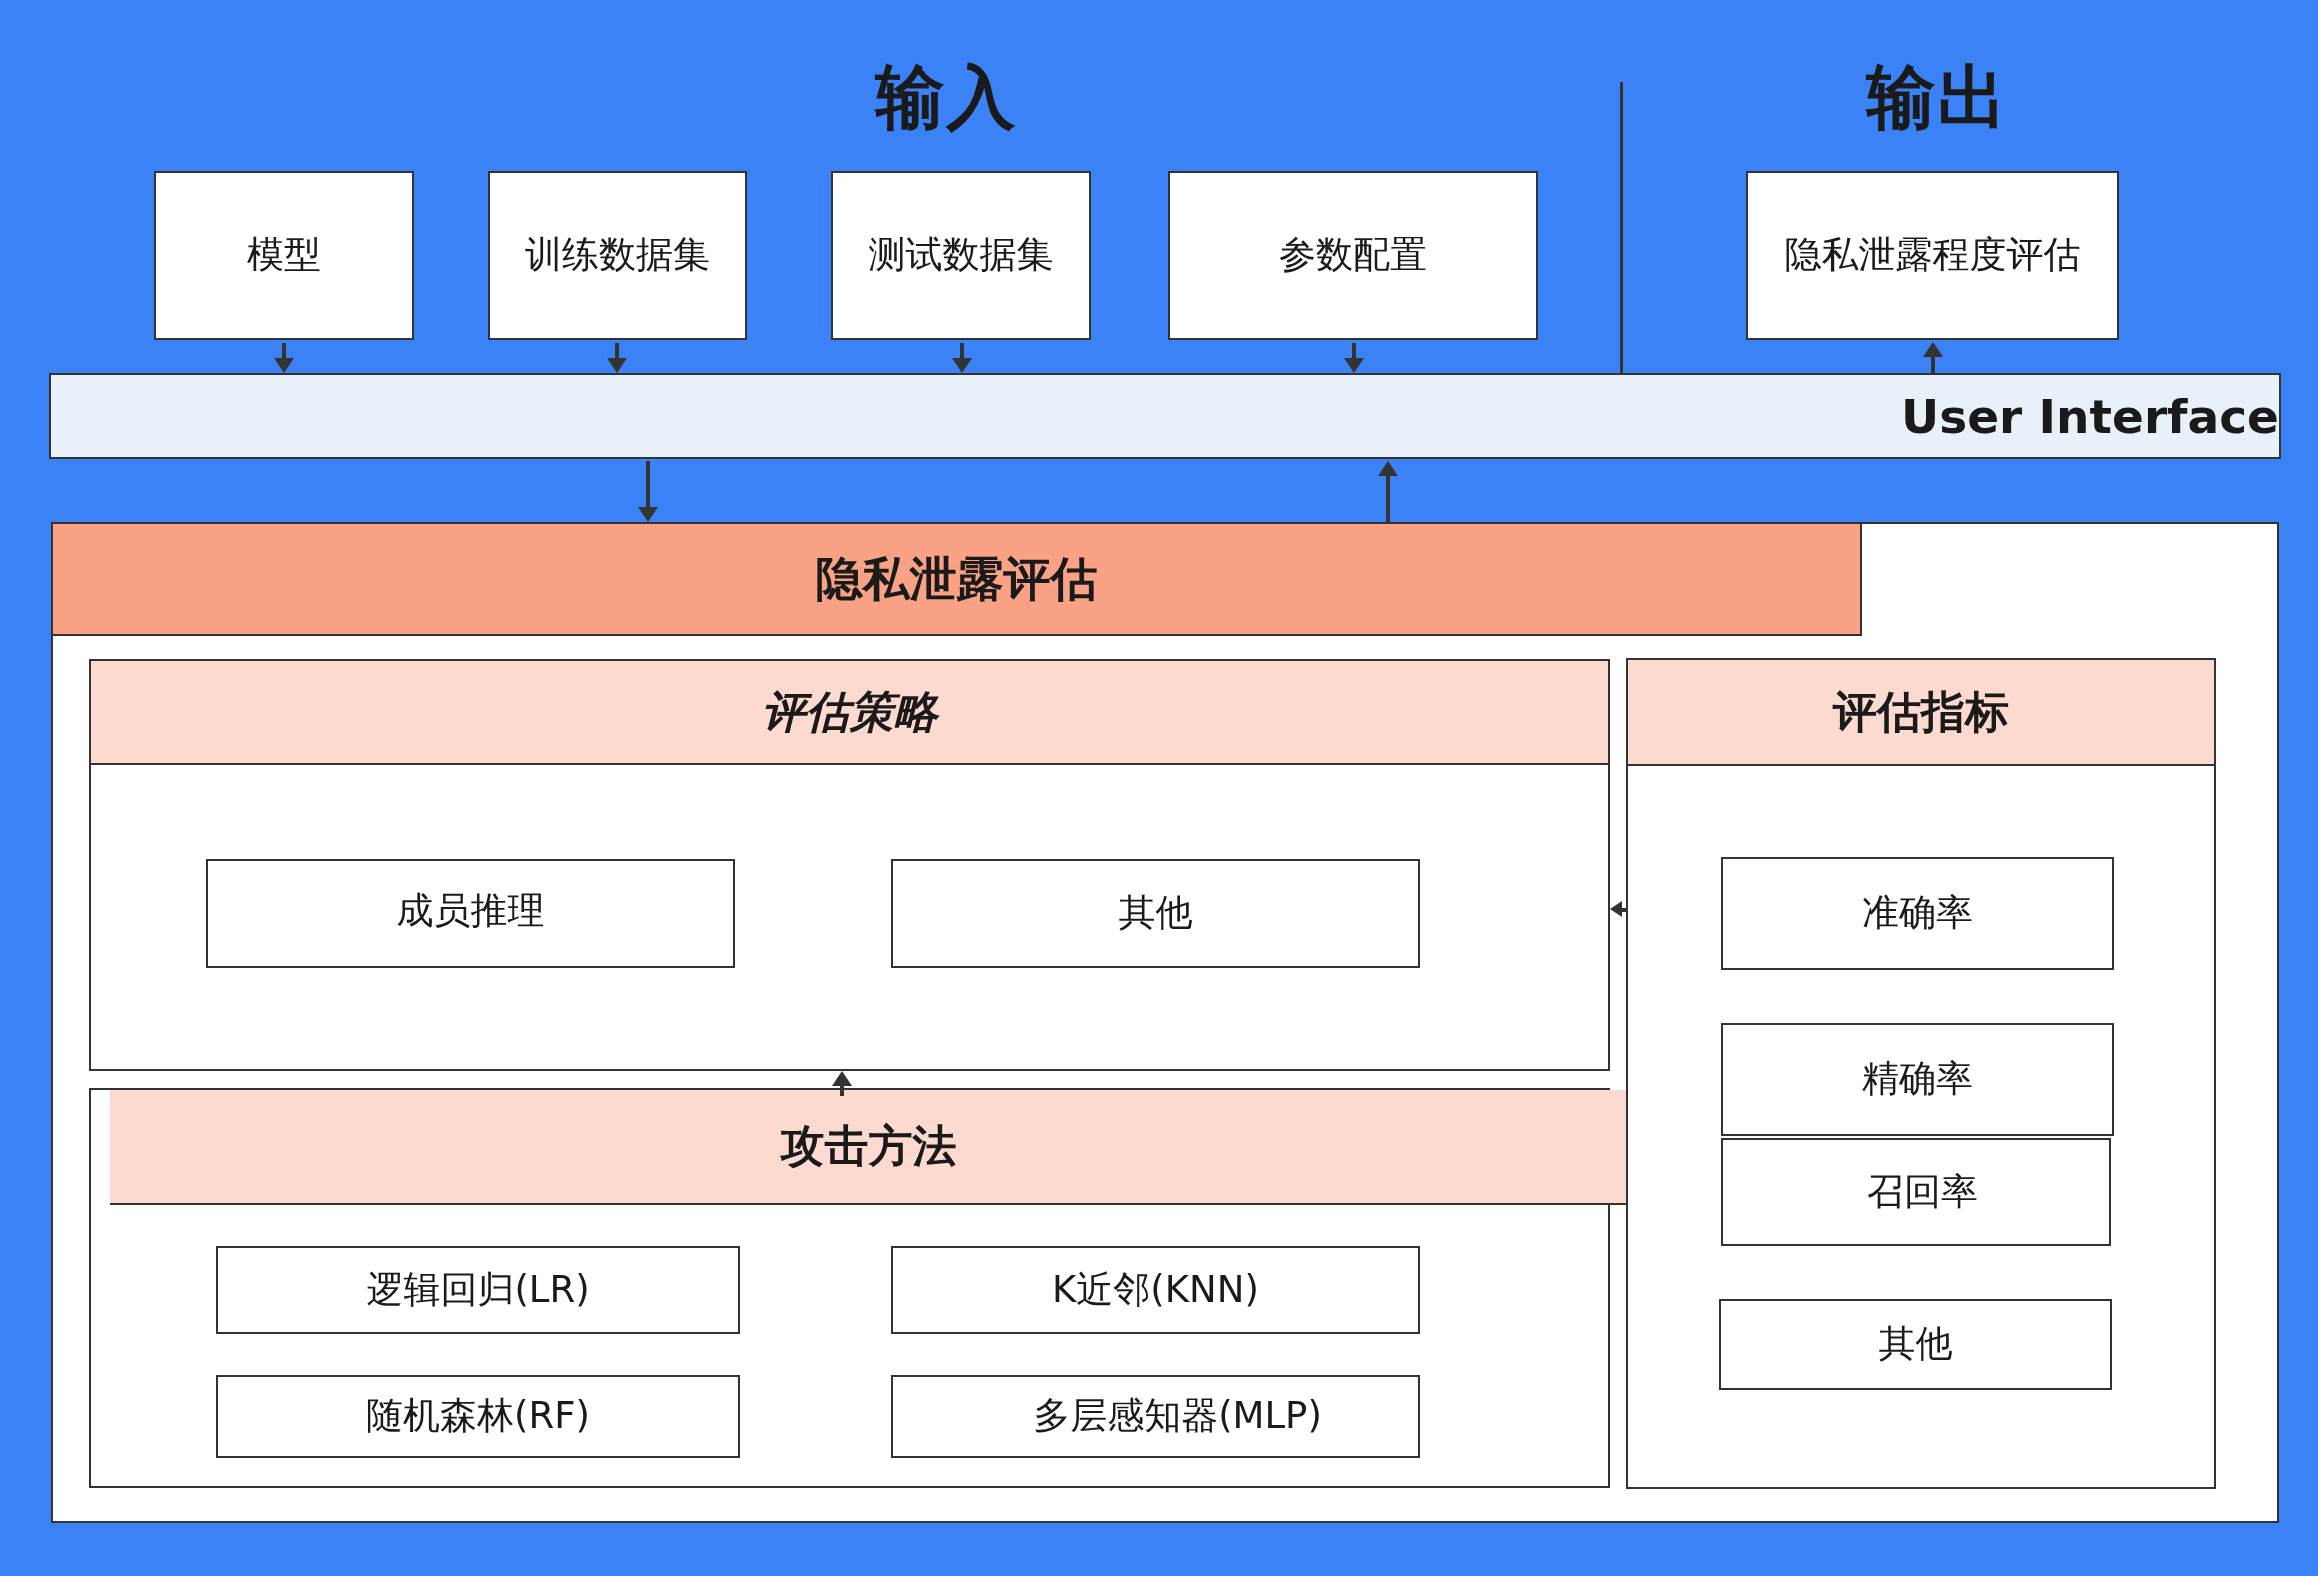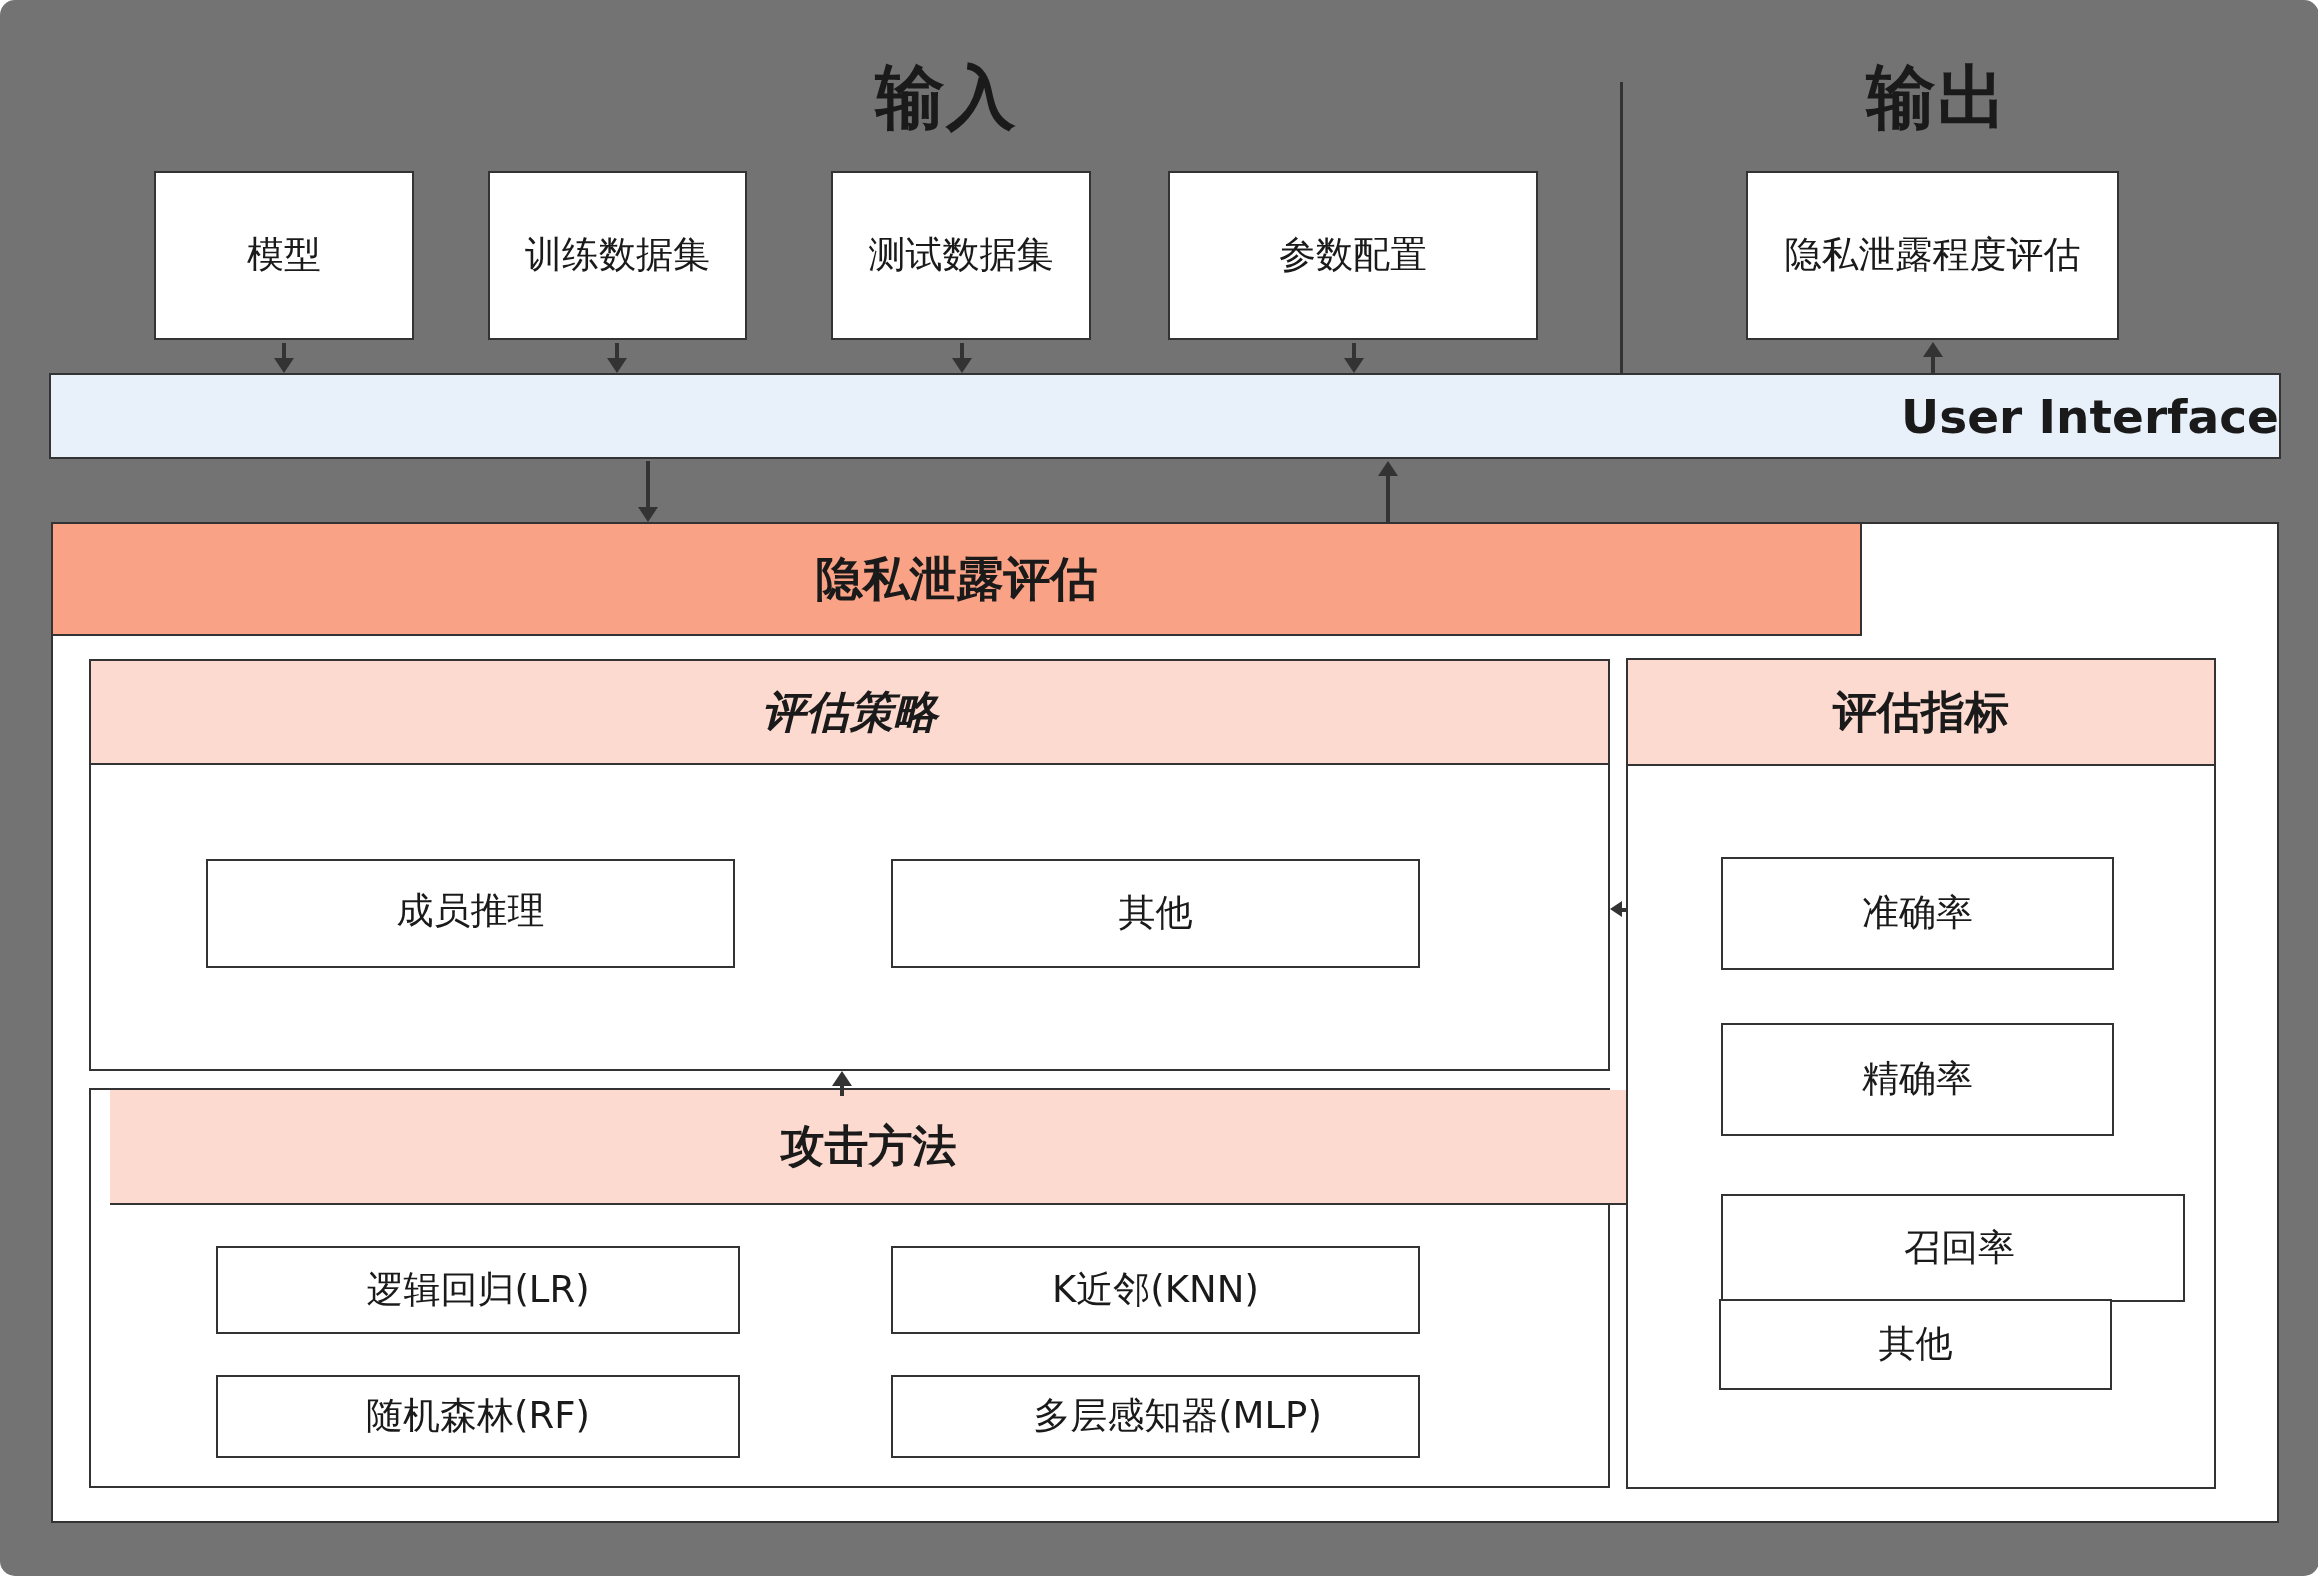--- a/index.html
+++ b/index.html
@@ -1,23 +1,22 @@
 <!DOCTYPE html>
 <html style="font-size:7.9px"><head>
 <meta charset="utf-8">
 <style>
   html,body{margin:0;padding:0;background:#ffffff;}
   #canvas{
     position:relative;
     width:2319px;height:1576px;
-    background:#737373;
+    background:#3b82f6;
     font-family:"DejaVu Sans","Liberation Sans",sans-serif;
     color:#1a1a1a;
     overflow:hidden;
-    border-radius:15px;
   }
   .abs{position:absolute;box-sizing:border-box;}
   .box{
     border:2.5px solid #333333;
     background:#ffffff;
     display:flex;align-items:center;justify-content:center;
     text-align:center;
     font-size:37px;
     line-height:1.25;
   }
@@ -159,21 +158,21 @@
     <div class="section-header" style="height:106px;">
       <span>评估指标</span>
     </div>
   </div>
   <div class="abs box" style="left:1721px;top:857px;width:393px;height:113px;">
     <span>准确率</span>
   </div>
   <div class="abs box" style="left:1721px;top:1009px;width:393px;height:113px;margin-top:14px;">
     <span>精确率</span>
   </div>
-  <div class="abs box" style="left:1721px;top:1194px;width:464px;height:108px;padding-left:13px;">
+  <div class="abs box" style="left:1721px;top:1138px;width:390px;height:108px;padding-left:13px;">
     <span>召回率</span>
   </div>
   <div class="abs box" style="left:1719px;top:1299px;width:393px;height:91px;">
     <span>其他</span>
   </div>
 
   <div class="arrow left" style="left:1610px;top:900px;width:15.7px;height:19.6px;"></div>
 
 </div>
 

